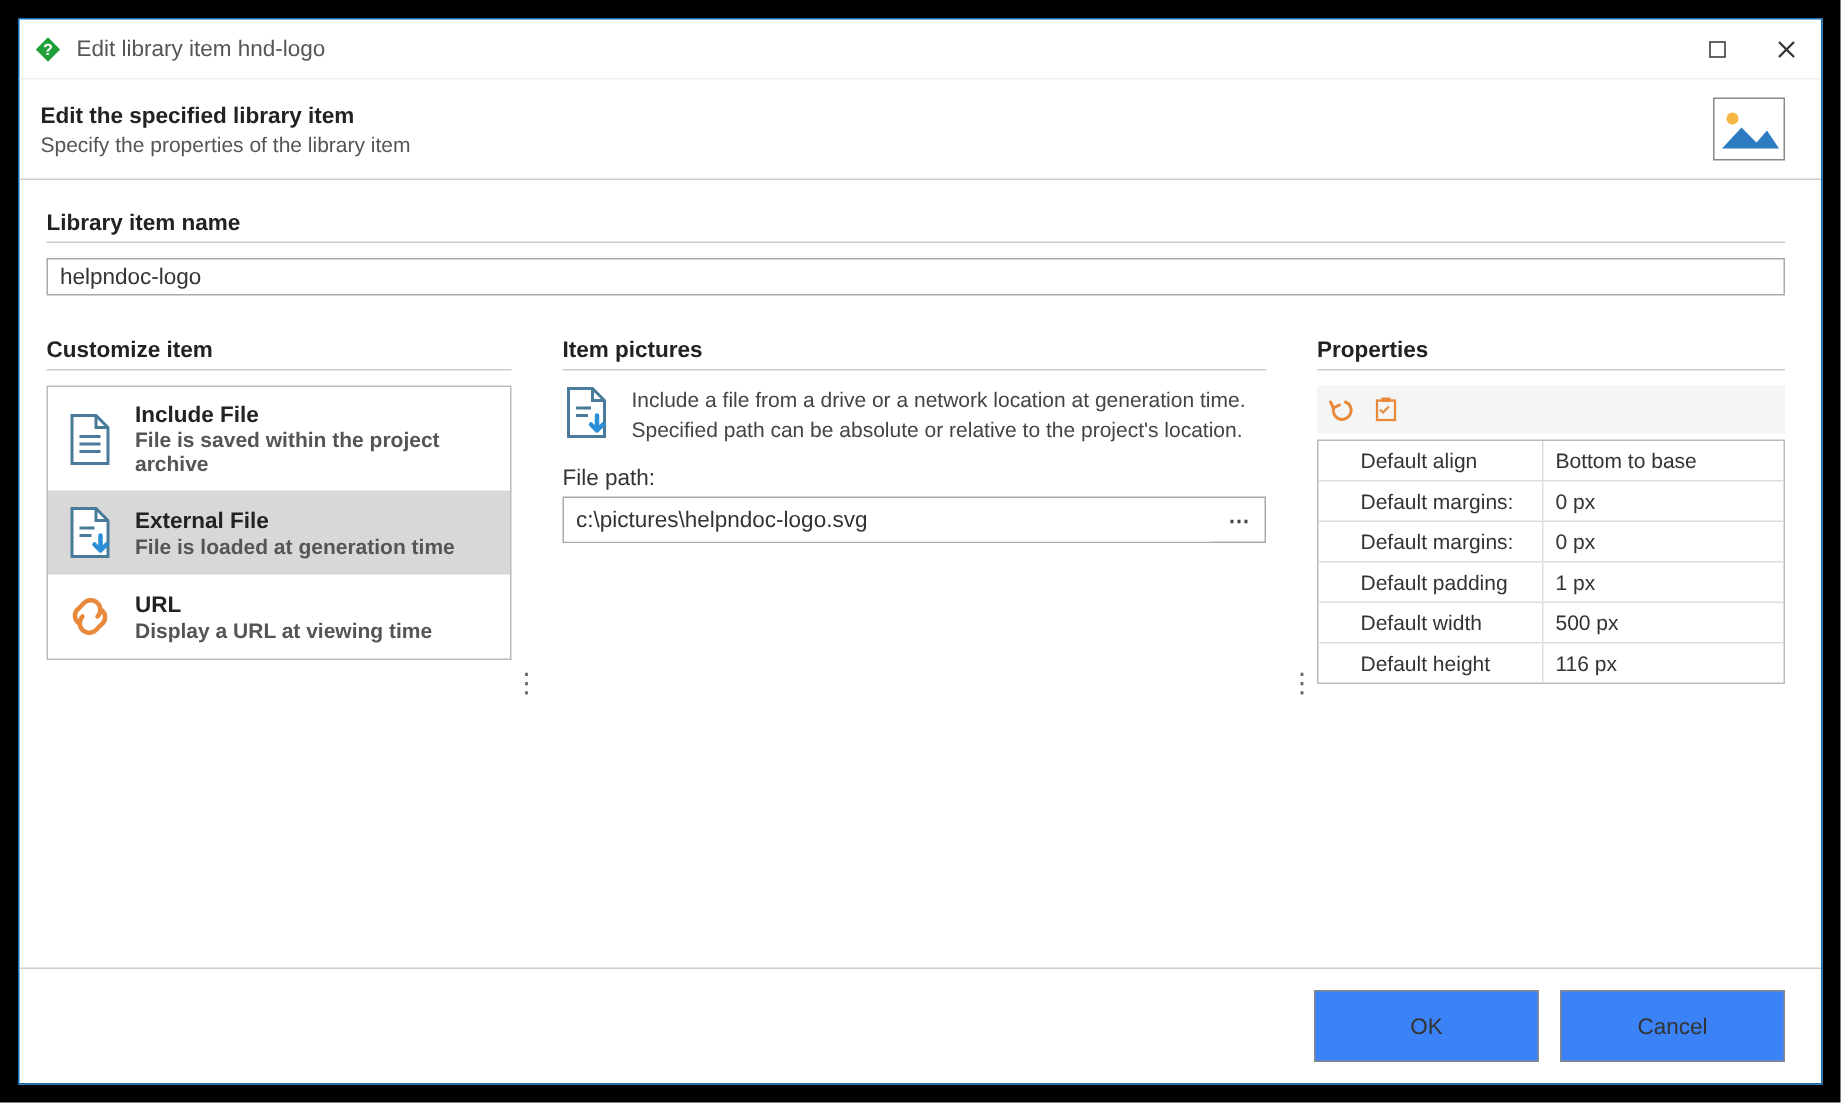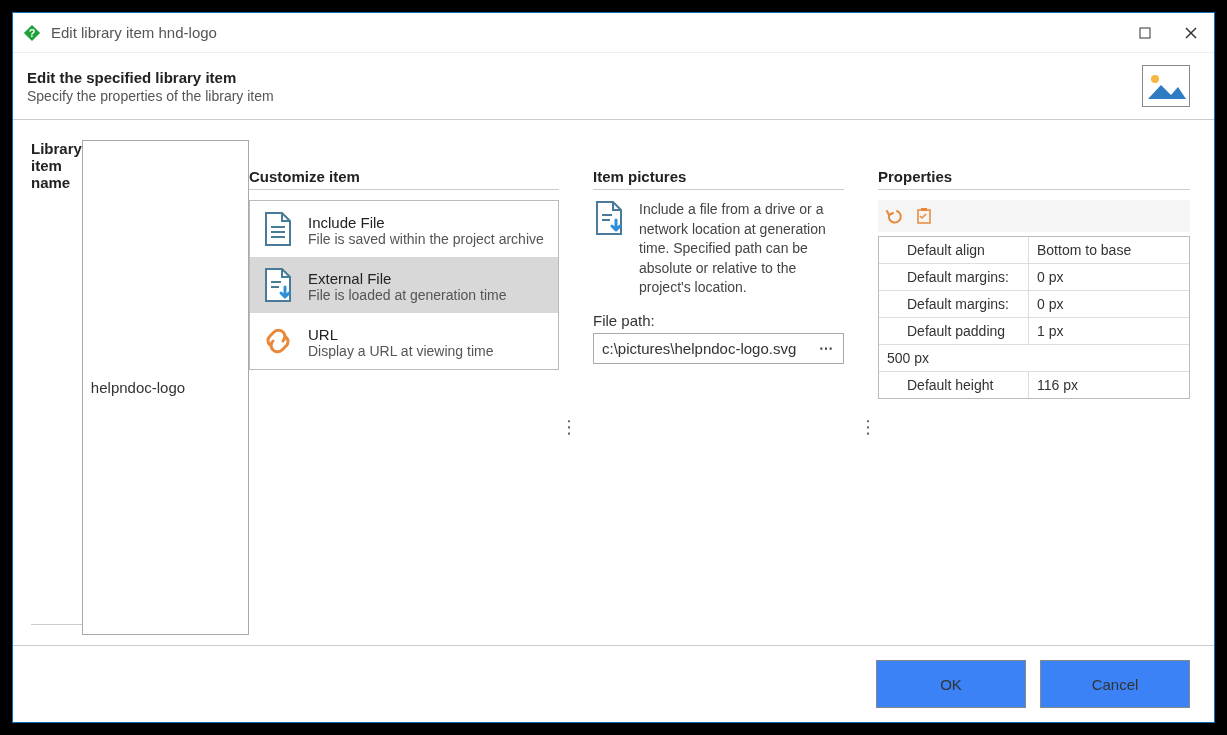--- a/index.html
+++ b/index.html
@@ -63,21 +63,21 @@
     background: #fff;
     display: flex; align-items: center; justify-content: center;
     margin-top: -4px;
   }
 
   .body {
     flex: 1;
     padding: 20px 24px 10px 18px;
     overflow: hidden;
     display: flex;
-    flex-direction: row;
+    flex-direction: column;
   }
 
   .section-label {
     font-weight: bold;
     font-size: 15px;
     color: #222;
     margin-bottom: 6px;
   }
   .section-underline {
     border-bottom: 1px solid #ccc;
@@ -105,22 +105,23 @@
   .col-right { width: 312px; }
 
   .customize-list {
     border: 1px solid #bbb;
     background: #fff;
   }
   .list-item {
     display: flex;
     padding: 10px 12px;
     gap: 14px;
-    align-items: flex-end;
+    align-items: center;
     cursor: pointer;
+    font-weight: bold;
   }
   .list-item.selected {
     background: #d8d8d8;
   }
   .list-item-icon {
     width: 32px; height: 36px;
     flex-shrink: 0;
   }
   .list-item-title {
     font-size: 15px;
@@ -387,20 +388,21 @@
           </div>
           <div class="props-row">
             <div class="props-key">Default margins:</div>
             <div class="props-val">0 px</div>
           </div>
           <div class="props-row">
             <div class="props-key">Default padding</div>
             <div class="props-val">1 px</div>
           </div>
           <div class="props-row">
+            <div class="props-key">Default width</div>
             <div class="props-val">500 px</div>
           </div>
           <div class="props-row">
             <div class="props-key">Default height</div>
             <div class="props-val">116 px</div>
           </div>
         </div>
       </div>
 
     </div>

